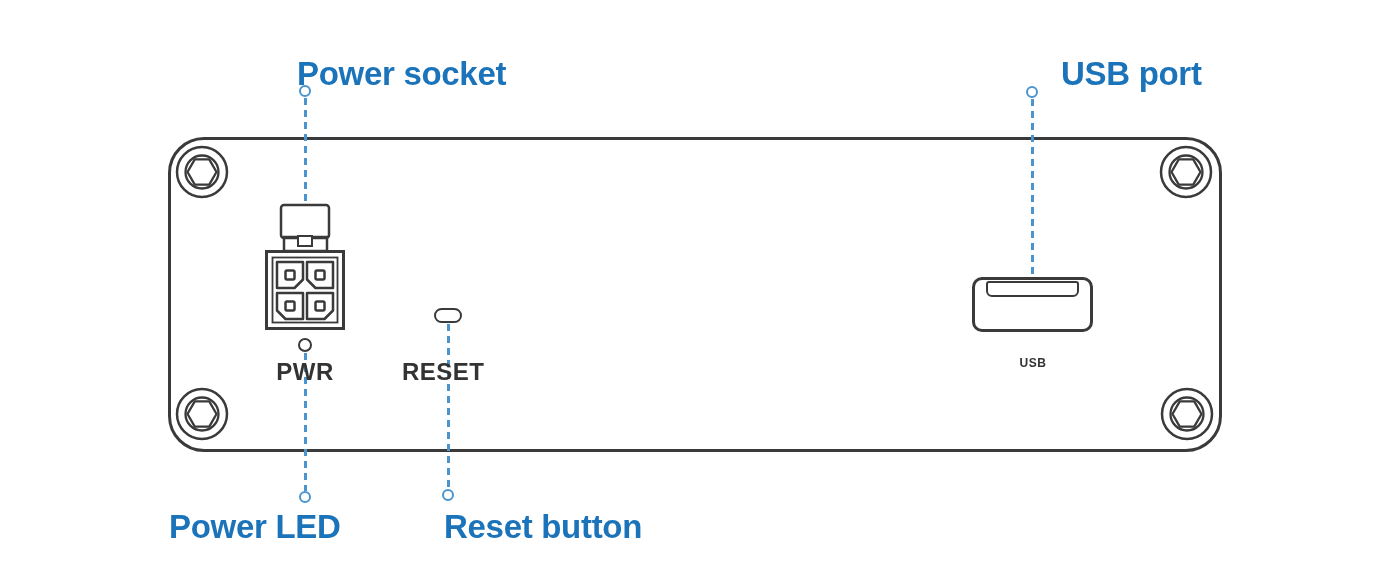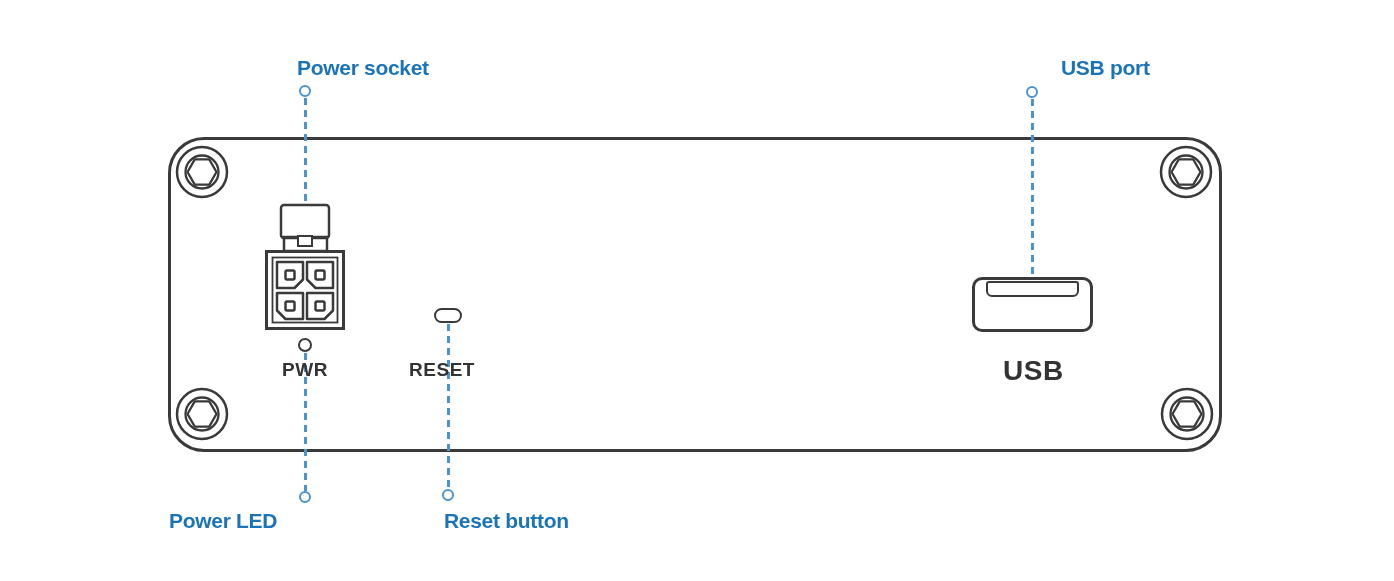--- a/index.html
+++ b/index.html
@@ -17,35 +17,35 @@
   .panel{position:absolute;left:168px;top:137px;width:1054px;height:315px;
          border:3px solid var(--outline);border-radius:36px;background:var(--background);}
 
   
   .screw{position:absolute;width:56px;height:56px;}
   .screw svg{display:block;}
   .stroke{fill:none;stroke:var(--outline);}
 
   
   .callout{position:absolute;color:var(--callout-text);font-weight:bold;
-           font-size:21px;letter-spacing:-0.3px;white-space:nowrap;line-height:1.1;}
+           font-size:33px;letter-spacing:-0.3px;white-space:nowrap;line-height:1.1;}
 
   
   .term{position:absolute;width:12px;height:12px;border:2.5px solid var(--leader-line);
         border-radius:50%;background:var(--background);}
 
   
   .leader{position:absolute;width:3px;
           background:repeating-linear-gradient(to bottom,
             var(--leader-line) 0px, var(--leader-line) 7px,
             transparent 7px, transparent 12px);}
 
   
   .panel-text{position:absolute;color:var(--panel-text);font-weight:bold;
-              font-size:19px;letter-spacing:0.5px;text-align:center;line-height:1;}
+              font-size:24px;letter-spacing:0.5px;text-align:center;line-height:1;}
 
   
   .led{position:absolute;left:298px;top:338px;width:14px;height:14px;
        border:2.5px solid var(--outline);border-radius:50%;background:var(--background);}
 
   
   .reset-pill{position:absolute;left:434px;top:308px;width:28px;height:15px;
               border:2.5px solid var(--outline);border-radius:8px;background:var(--background);}
 
   
@@ -116,21 +116,21 @@
   <div class="leader" style="left:446.5px;top:324px;height:165px;"></div>
 
   <div class="led"></div>
   <div class="reset-pill"></div>
   <div class="usb-outer">
     <div class="usb-tab"></div>
   </div>
 
   <div class="panel-text" style="left:275px;top:360px;width:60px;">PWR</div>
   <div class="panel-text" style="left:402px;top:360px;width:80px;">RESET</div>
-  <div class="panel-text" style="left:1003px;top:357px;width:60px;font-size:28px;">USB</div>
+  <div class="panel-text" style="left:1003px;top:357px;width:60px;font-size:12px;">USB</div>
 
   <div class="term" style="left:299px;top:85px;"></div>
   <div class="term" style="left:1026px;top:86px;"></div>
   <div class="term" style="left:299px;top:491px;"></div>
   <div class="term" style="left:442px;top:489px;"></div>
 
   <div class="callout" style="left:297px;top:56px;">Power socket</div>
   <div class="callout" style="left:1061px;top:56px;">USB port</div>
   <div class="callout" style="left:169px;top:509px;">Power LED</div>
   <div class="callout" style="left:444px;top:509px;">Reset button</div>

